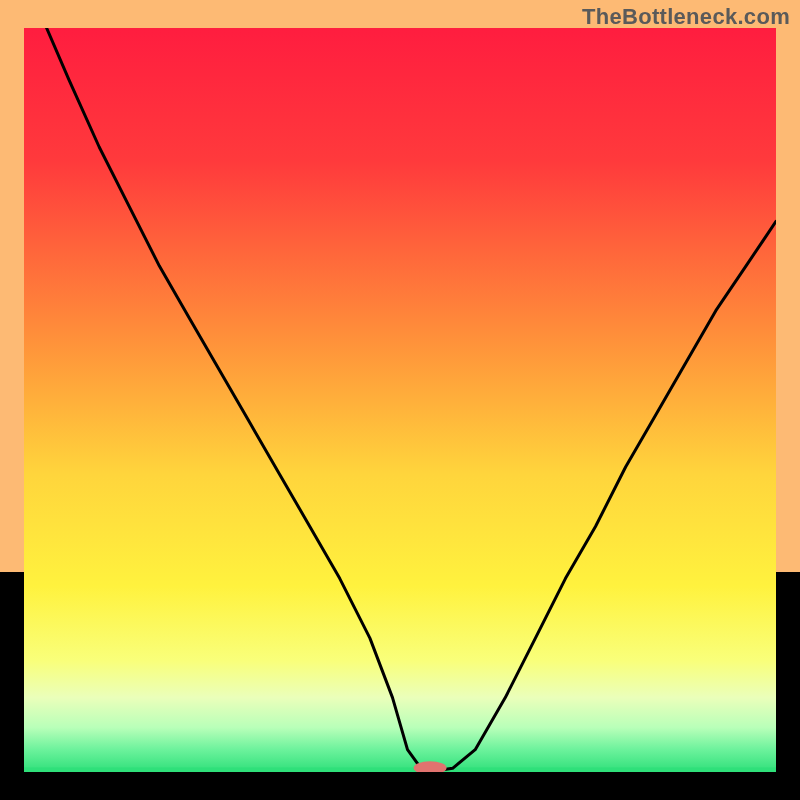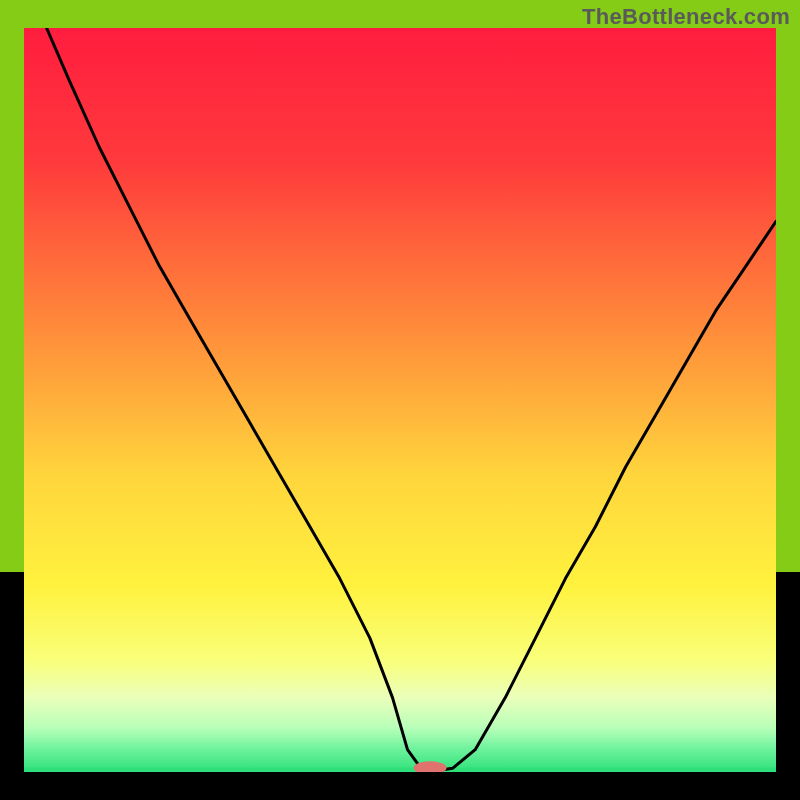--- a/index.html
+++ b/index.html
@@ -8,21 +8,21 @@
     width: 800px;
     height: 800px;
     background: #000;
     overflow: hidden;
     font-family: Arial, Helvetica, sans-serif;
   }
   .wrapper {
     position: relative;
     width: 800px;
     height: 572px;
-    background: #84cc16;
+    background: #fdba74;
     text-align: right;
   }
   .attribution {
     position: absolute;
     top: 4px;
     right: 10px;
     color: #5a5a5a;
     font-size: 22px;
     font-weight: bold;
     letter-spacing: 0.3px;

